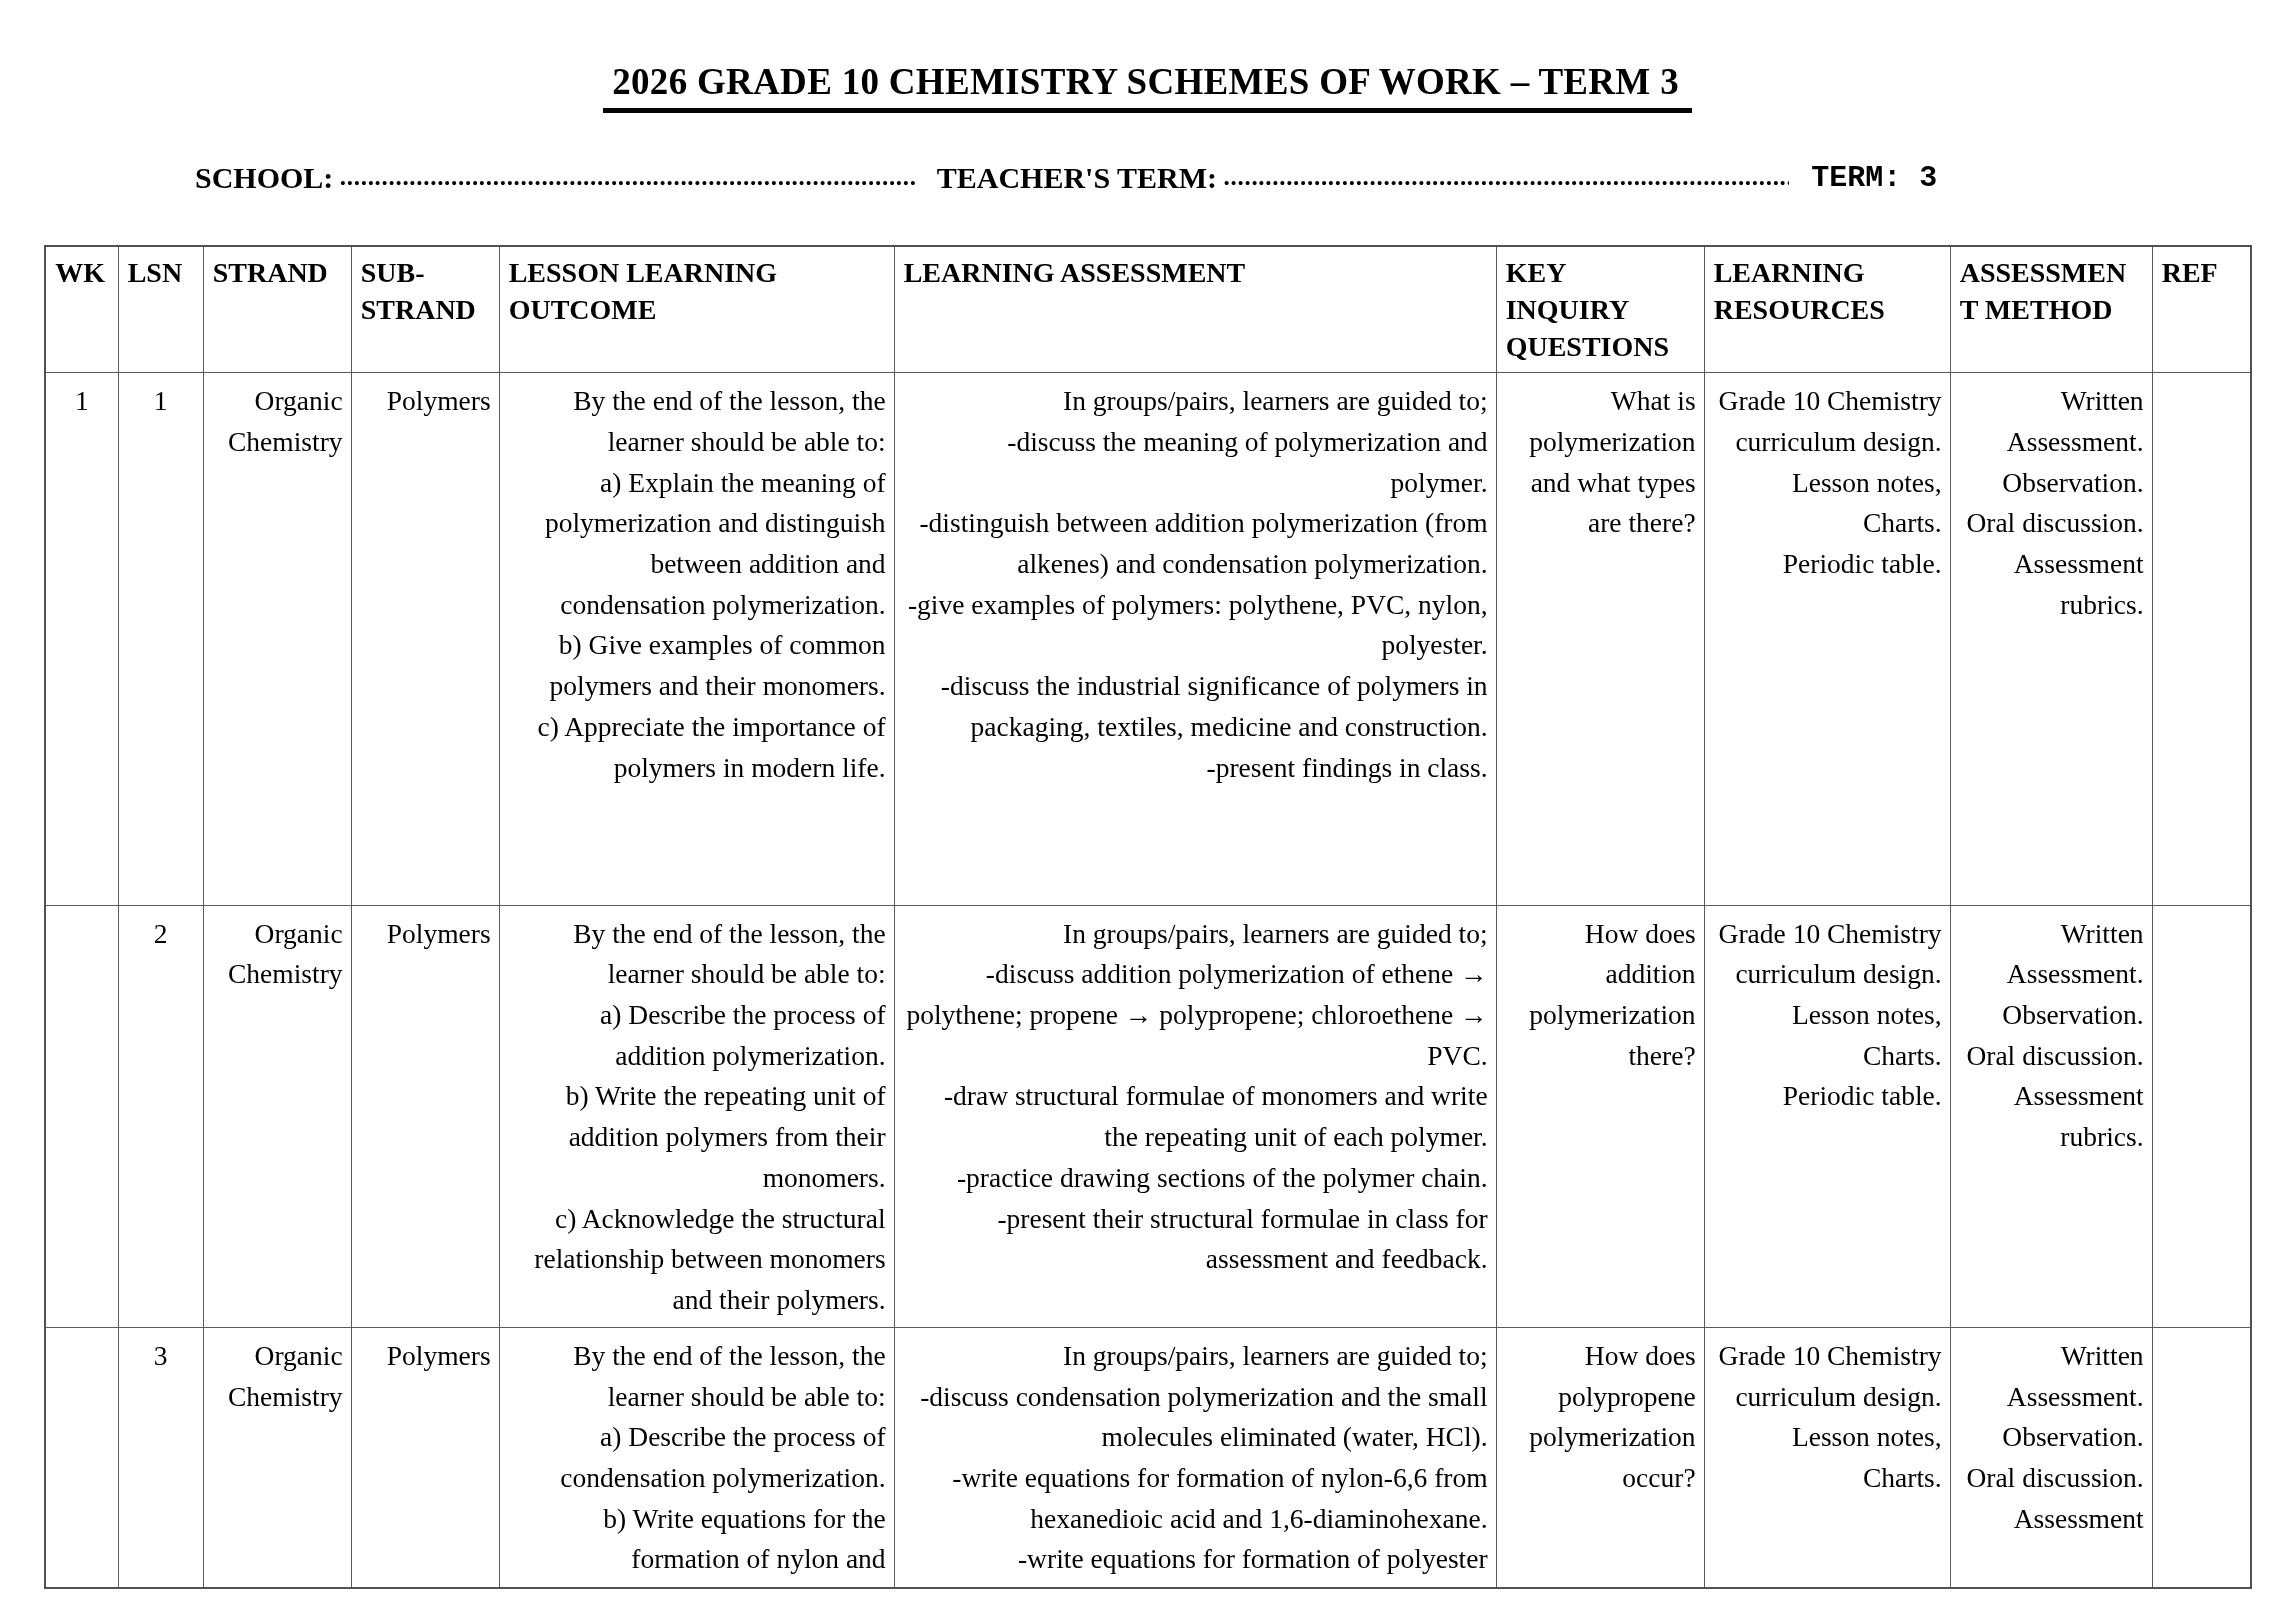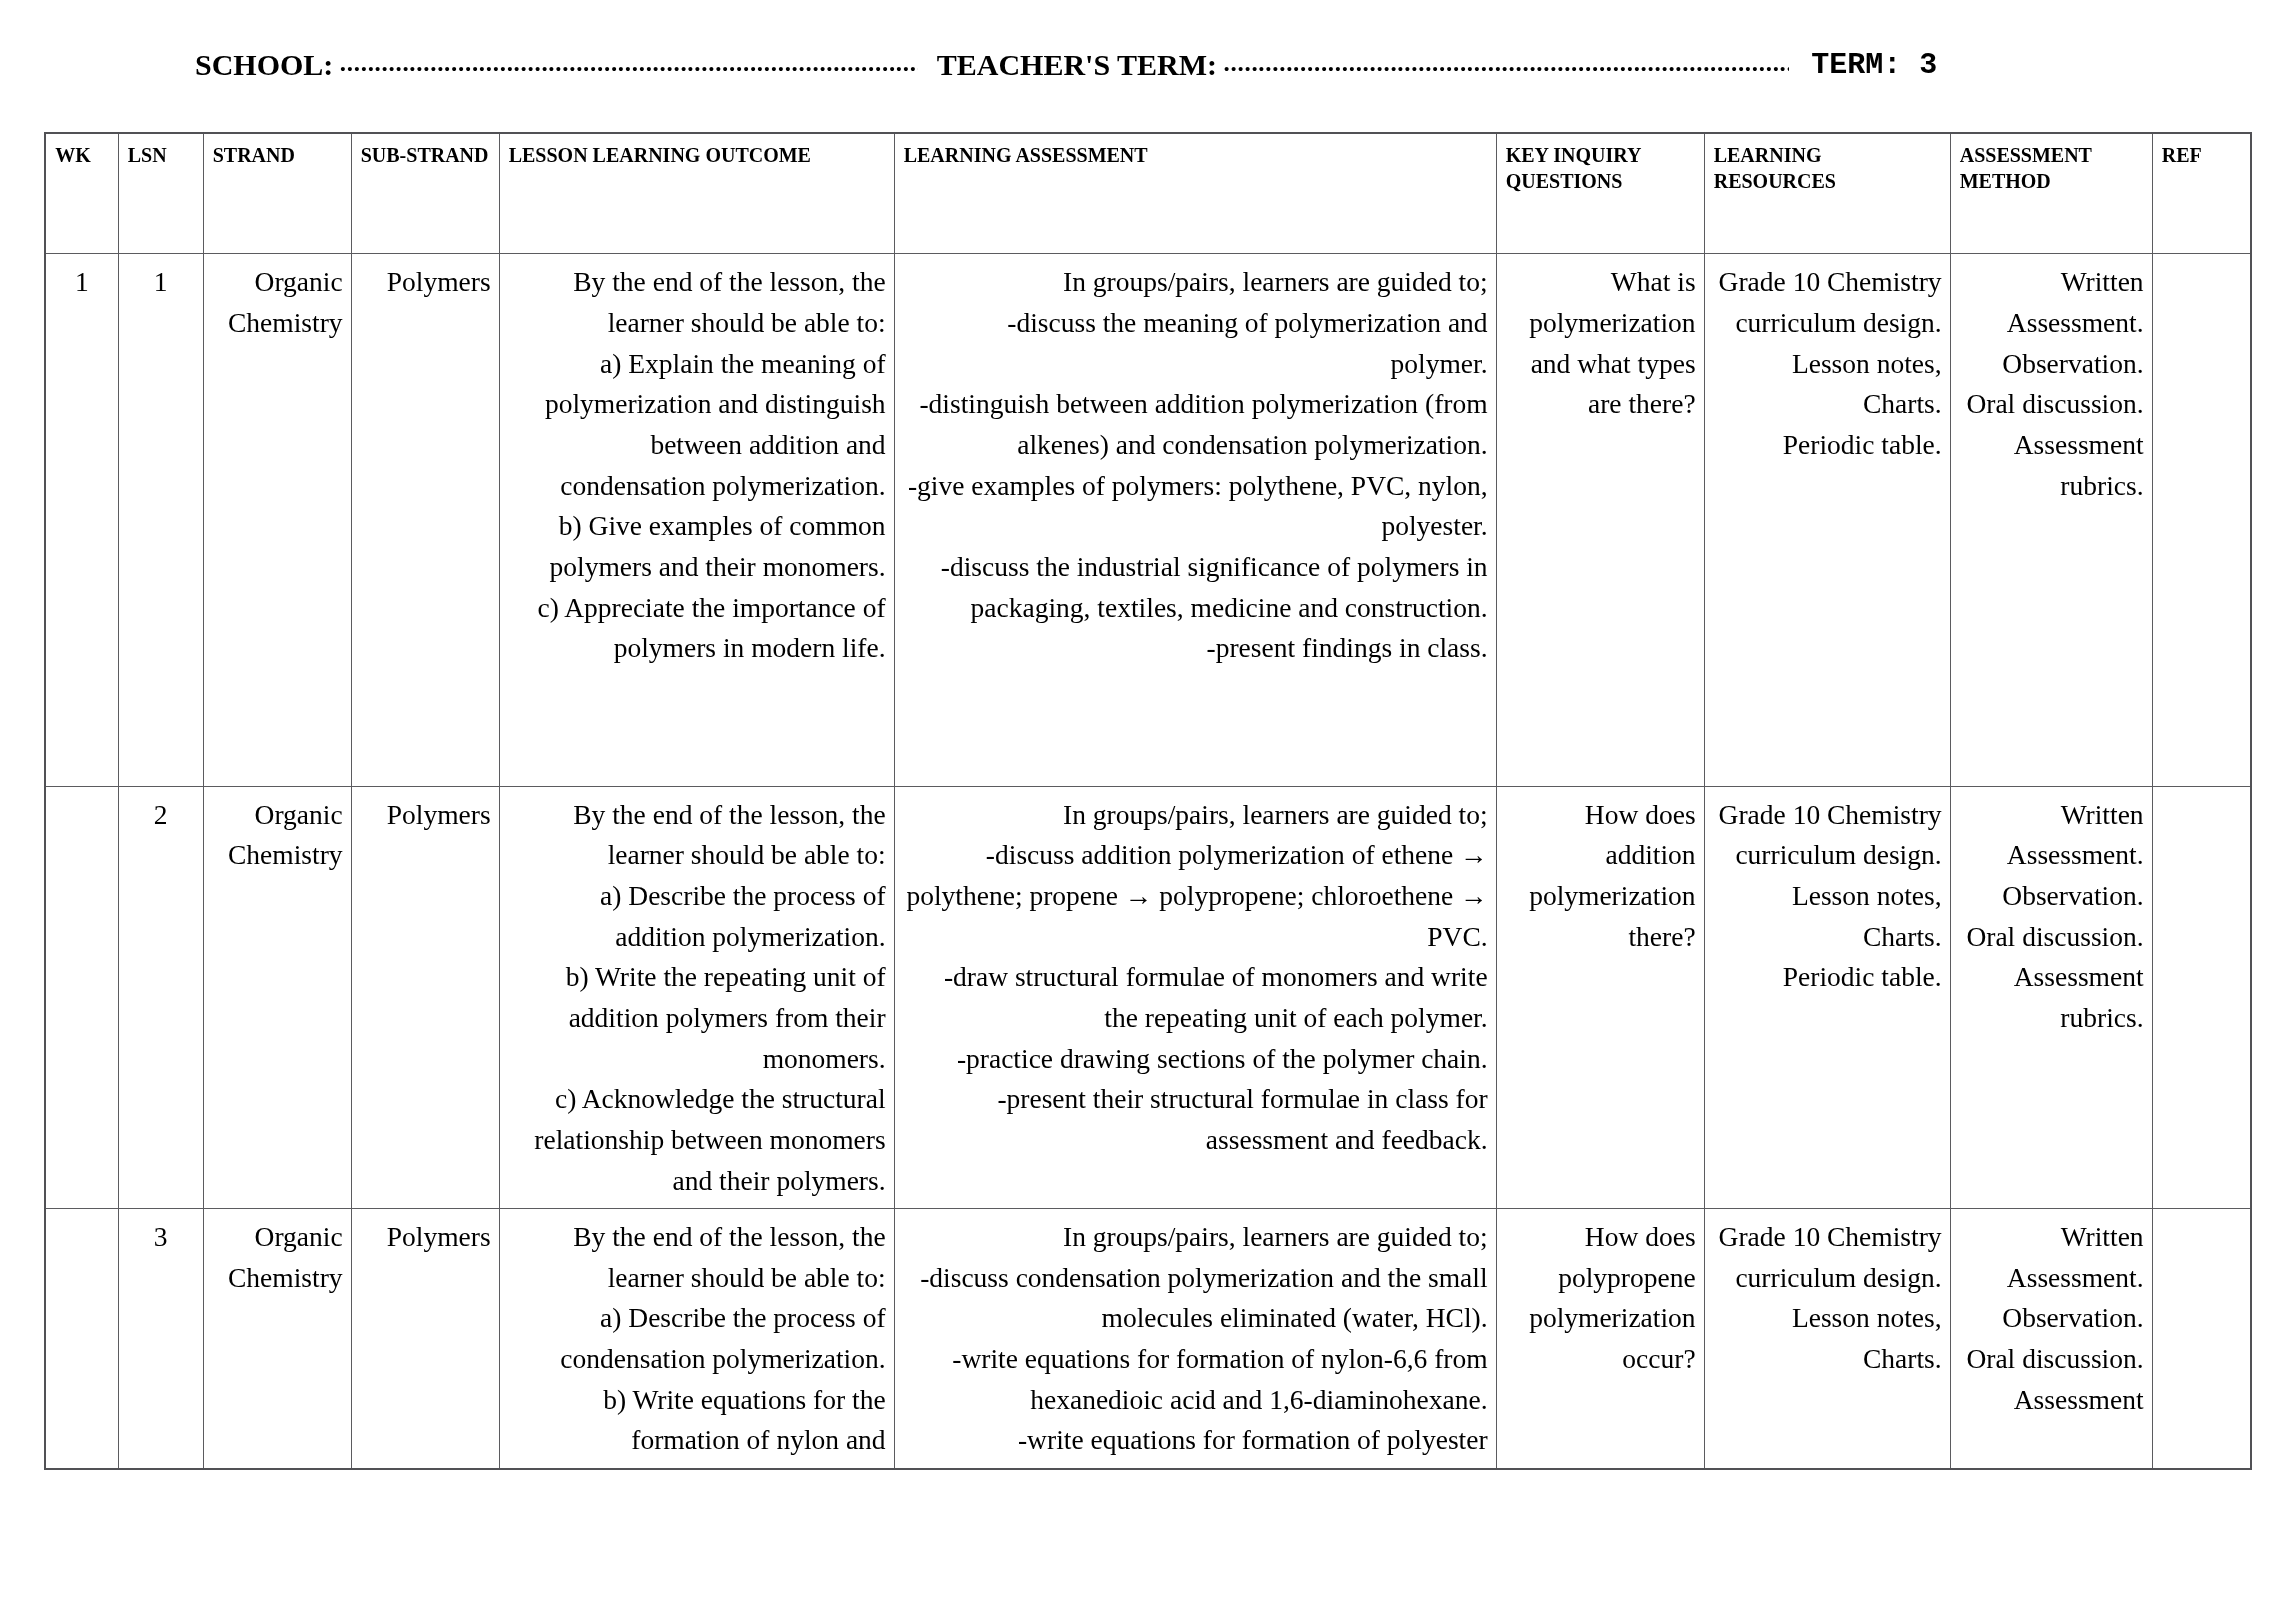--- a/index.html
+++ b/index.html
@@ -62,21 +62,21 @@
     width: 2207px;
     border: 2px solid #515155;
     background: #ffffff;
   }
   th, td {
     border: 1.3px solid #5b5b5f;
     vertical-align: top;
     overflow: hidden;
   }
   th {
-    font-size: 20px;
+    font-size: 28px;
     font-weight: bold;
     text-align: left;
     line-height: 1.32;
     padding: 7.9px 7.9px 6.5px 9.2px;
     overflow-wrap: break-word;
     word-wrap: break-word;
     height: 105px;
   }
   td {
     font-size: 27.5px;
@@ -95,20 +95,23 @@
   }
   tr.r1 td { height: 517px; }
   tr.r2 td { height: 391px; }
   tr.r3 td { height: 239px; }
 </style>
 </head>
 <body>
 
 <div class="page">
 
+  <div class="title-wrap">
+    <span class="doc-title">2026 GRADE 10 CHEMISTRY SCHEMES OF WORK – TERM 3</span>
+  </div>
 
   <div class="info-line">
     <span class="info-label">SCHOOL:</span>
     <span class="dots dots-school">....................................................................................................</span>
     <span class="info-label lbl-teacher">TEACHER'S TERM:</span>
     <span class="dots dots-teacher">....................................................................................................</span>
     <span class="info-label lbl-term">TERM: 3</span>
   </div>
 
   <table class="schemes">

